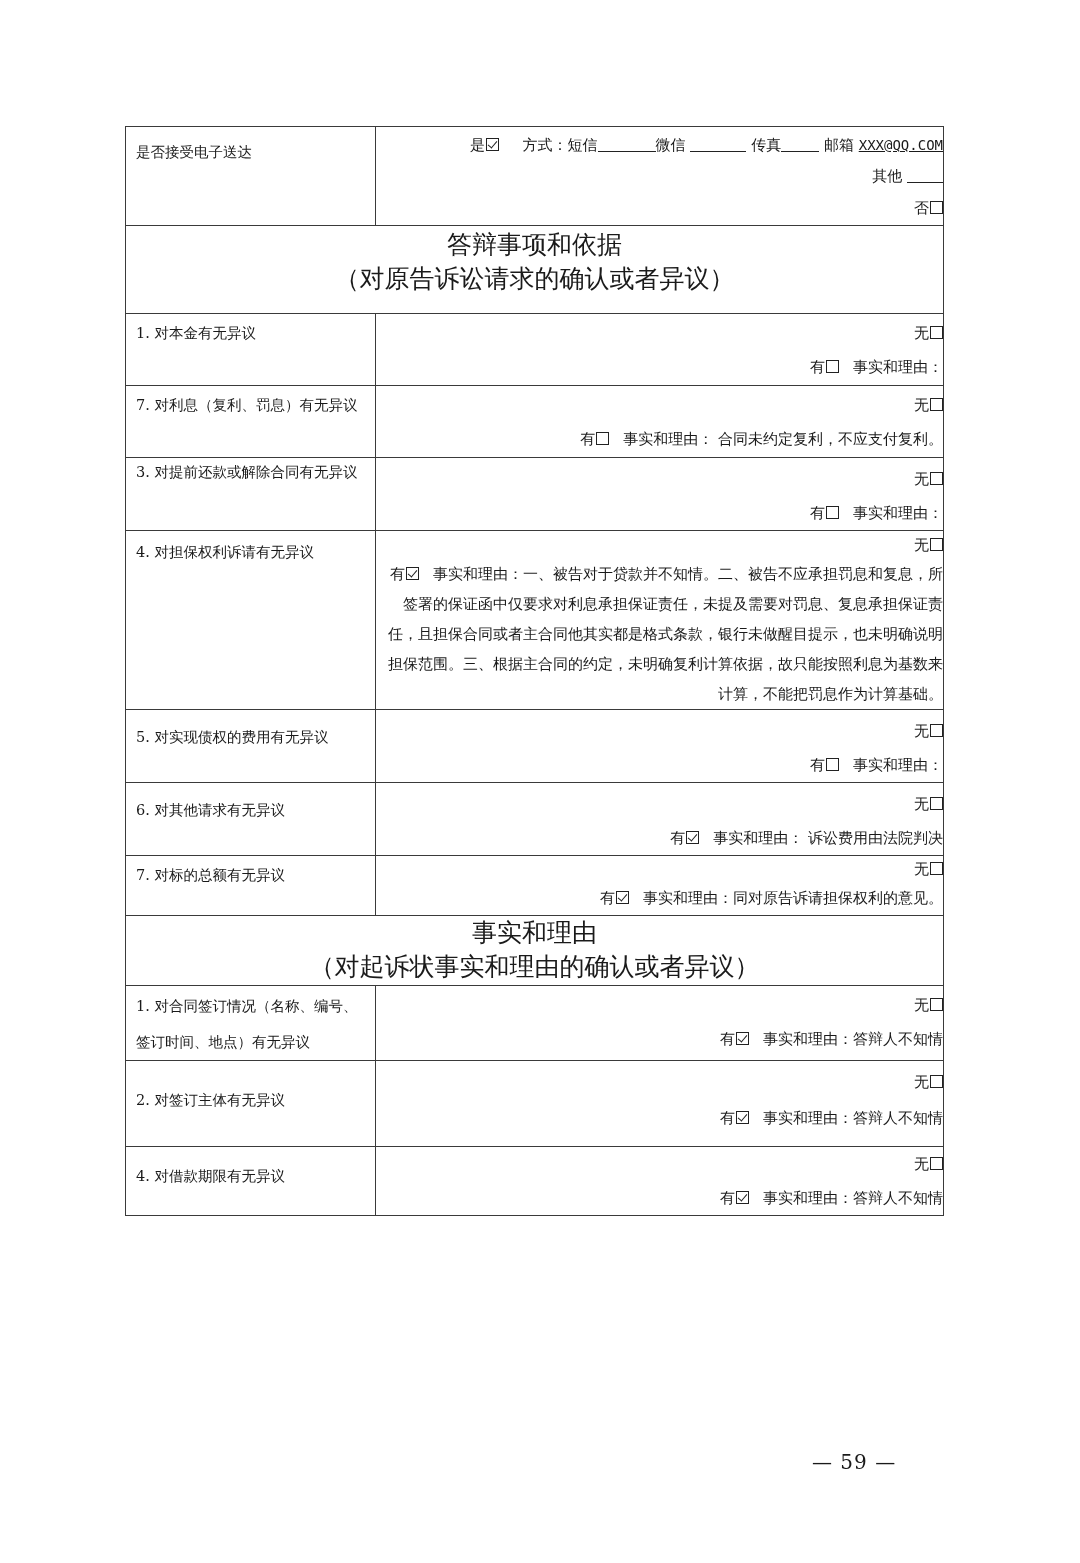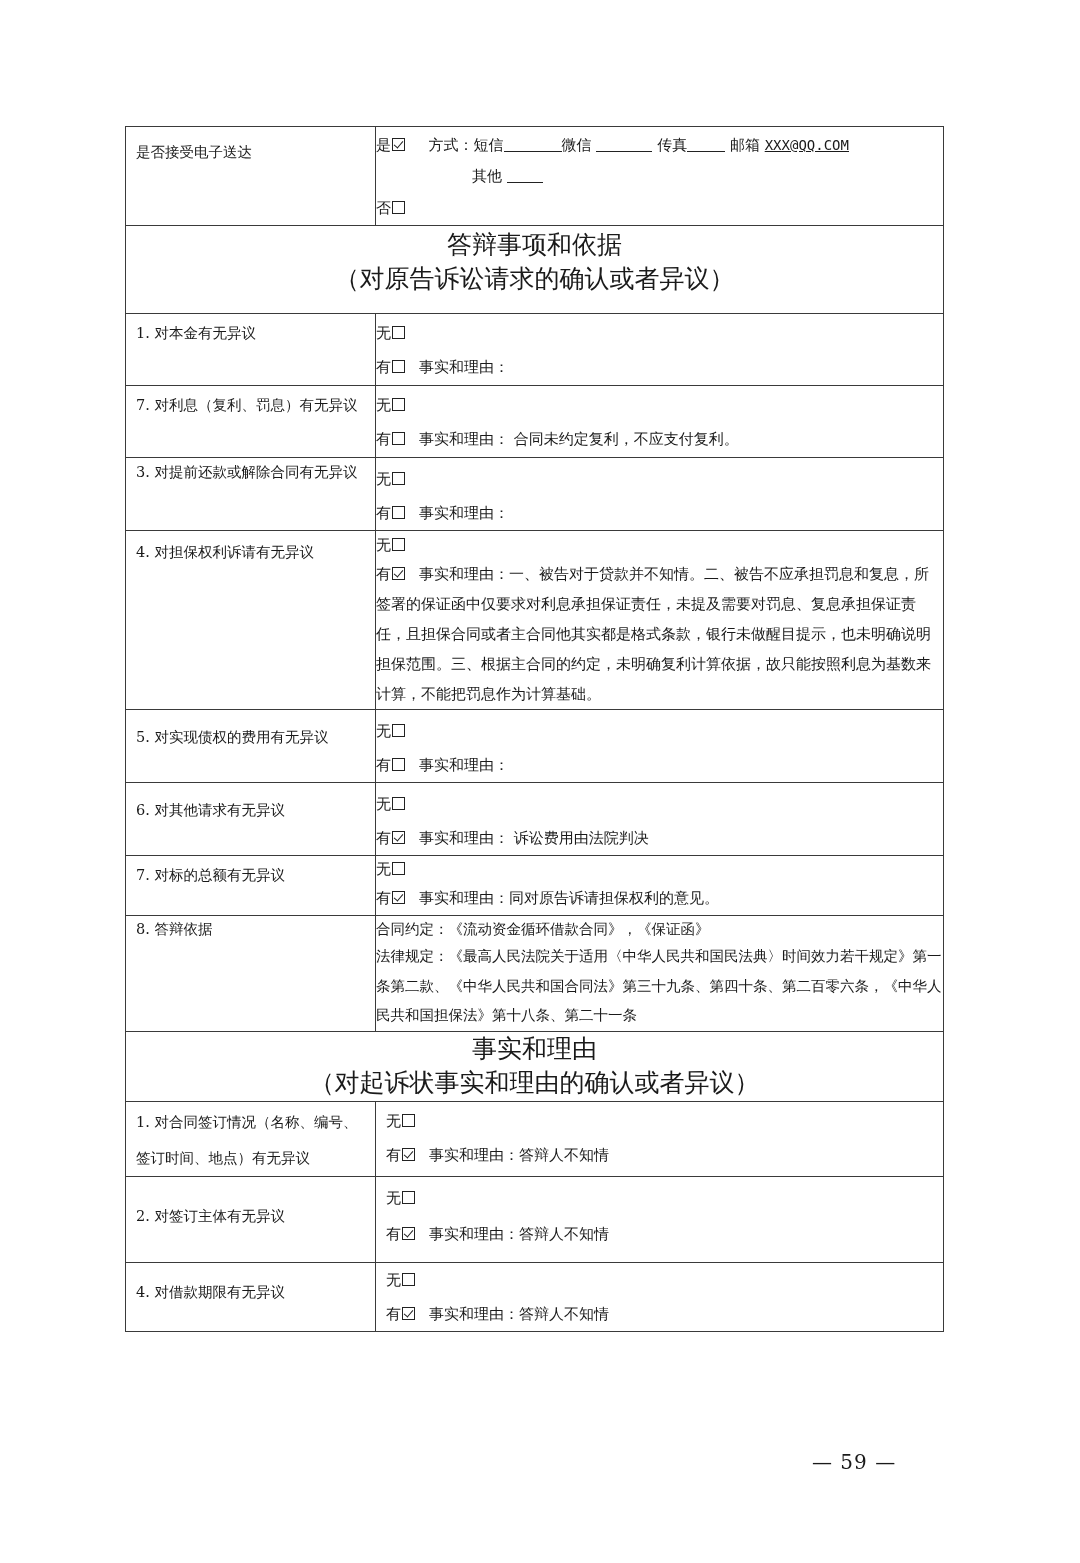--- a/index.html
+++ b/index.html
@@ -13,21 +13,21 @@
       border-collapse: collapse; table-layout: fixed;
     }
     .page-table td {
       border: 1.5px solid #3a3a3a; vertical-align: top; padding: 0;
     }
     .col-left { width: 250px; }
     .lbl {
       font-size: 14.5px; padding: 0 8px 0 10px; line-height: 34px;
     }
     .val { font-size: 15px; padding: 0 8px 0 12px; }
-    .line { line-height: 34px; white-space: nowrap; }
+    .line { line-height: 34px; white-space: nowrap; text-align: right; }
     .line.wrap { white-space: normal; line-height: 30px; }
     .chk { display: inline-block; width: 13px; height: 13px; border: 1.3px solid #222;
       vertical-align: -1px; margin-left: 1px; position: relative; box-sizing: border-box; }
     .chk.on::after { content: ""; position: absolute; left: 3px; top: 0px; width: 4px; height: 8px;
       border-right: 1.5px solid #222; border-bottom: 1.5px solid #222; transform: rotate(40deg); }
     .gap { display: inline-block; width: 14px; }
     .blank { display: inline-block; border-bottom: 1px solid #222; height: 14px; vertical-align: -2px; }
     .email { text-decoration: underline; font-family: "DejaVu Sans Mono", "Liberation Mono", monospace; font-size: 14px; }
     .sec-head { text-align: center; font-family: "DejaVu Sans", "Liberation Sans", sans-serif; font-weight: normal; }
     .sec-title { font-size: 25px; line-height: 34px; }
@@ -142,29 +142,20 @@
   <tr style="height:60px">
     <td>
           <div class="lbl" style="padding-top:2px">7. 对标的总额有无异议</div>
         </td>
     <td class="val">
       <div class="line" style="line-height:26px"><span>无</span><span class="chk"></span></div>
       <div class="line" style="line-height:32px"><span>有</span><span class="chk on"></span><span class="gap"></span><span>事实和理由：</span><span>同对原告诉请担保权利的意见。</span></div>
     </td>
   </tr>
 
-  <tr style="height:116px">
-    <td>
-          <div class="lbl" style="line-height:26px">8. 答辩依据</div>
-        </td>
-    <td class="val">
-      <div class="basis-line" style="line-height:26px">合同约定：《流动资金循环借款合同》，《保证函》</div>
-      <div class="basis-line">法律规定：《最高人民法院关于适用〈中华人民共和国民法典〉时间效力若干规定》第一条第二款、《中华人民共和国合同法》第三十九条、第四十条、第二百零六条，《中华人民共和国担保法》第十八条、第二十一条</div>
-    </td>
-  </tr>
 
   <tr style="height:70px">
     <td colspan="2" class="sec-head">
       <div class="sec-title" style="line-height:34px">事实和理由</div>
       <div class="sec-sub" style="line-height:34px">（对起诉状事实和理由的确认或者异议）</div>
     </td>
   </tr>
 
   <tr style="height:72px">
     <td>

